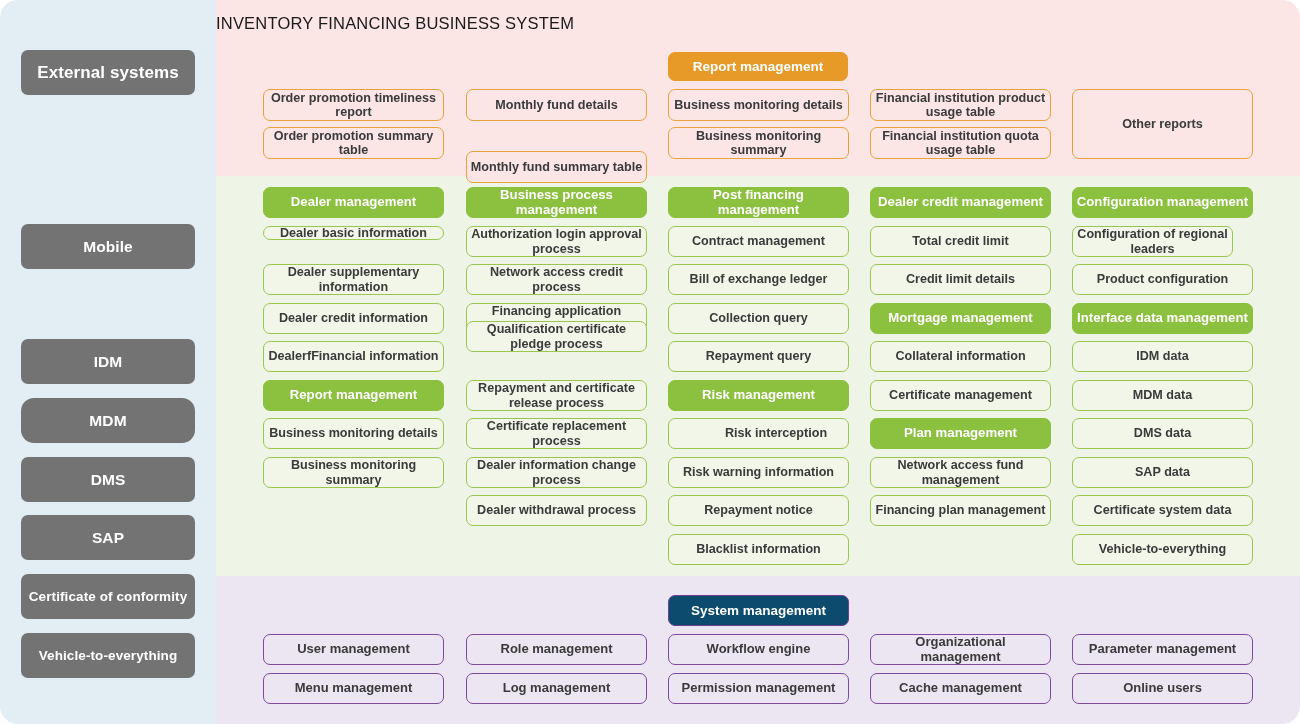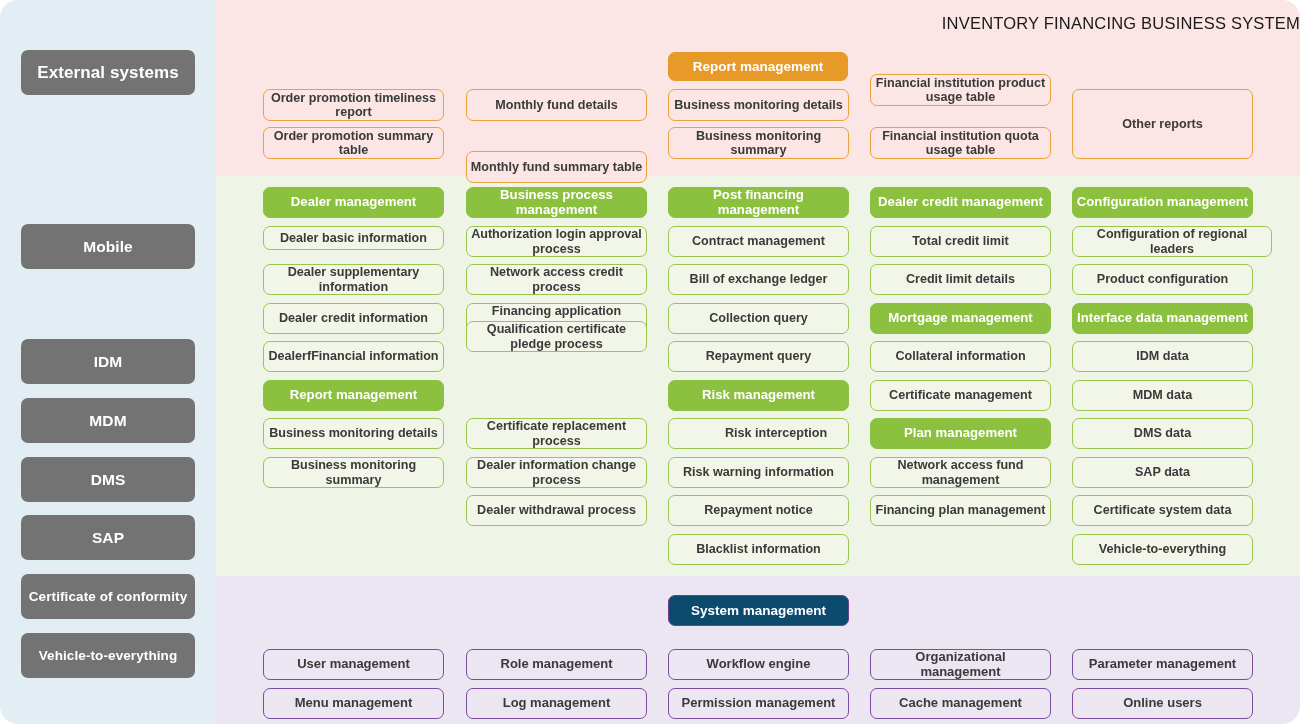--- a/index.html
+++ b/index.html
@@ -31,21 +31,21 @@
   .ext-btn.title{font-size:17px;}
 
   
   .panel{position:absolute;}
   .panel-report{left:216px;top:0;width:1084px;height:176px;background:#fbe5e5;border-radius:0 18px 0 0;}
   .panel-biz{left:216px;top:176px;width:1084px;height:400px;background:#eff5e6;}
   .panel-sys{left:216px;top:576px;width:1084px;height:148px;background:#ece5f2;border-radius:0 0 18px 0;}
 
   .sys-title{
     position:absolute;left:216px;top:14px;width:1084px;
-    text-align:right;font-size:16.5px;color:#1a1a1a;
+    text-align:left;font-size:16.5px;color:#1a1a1a;
     letter-spacing:.2px;
   }
 
   
   .node{
     position:absolute;
     box-sizing:border-box;
     display:flex;align-items:center;justify-content:center;
     text-align:center;
     border-radius:7px;
@@ -56,21 +56,21 @@
   
   .node.rep-head{background:#e89a29;border:1px solid #e89a29;color:#ffffff;font-size:13.5px;font-weight:bold;}
   .node.rep-item{background:#fbe5e5;border:1.4px solid #e8a23b;color:#3a3a3a;font-size:12.6px;font-weight:bold;}
 
   
   .node.biz-head{background:#8cc03f;border:1px solid #8cc03f;color:#ffffff;font-size:13.2px;font-weight:bold;}
   .node.biz-item{background:#f2f6e9;border:1.4px solid #9ac64e;color:#3a3a3a;font-size:12.6px;font-weight:bold;}
 
   
   .node.sys-head{background:#0c4a6e;border:1px solid #6f3d92;color:#ffffff;font-size:13.5px;font-weight:bold;}
-  .node.sys-item{background:#ece5f2;border:1.4px solid #7c4b9c;color:#3a3a3a;font-size:13px;font-weight:bold;margin-top:15px;}
+  .node.sys-item{background:#ece5f2;border:1.4px solid #7c4b9c;color:#3a3a3a;font-size:13px;font-weight:bold;}
 </style>
 </head>
 <body>
 
 <div id="root">
 
   <div class="panel panel-report"></div>
   <div class="panel panel-biz"></div>
   <div class="panel panel-sys"></div>
 
@@ -80,21 +80,21 @@
 
   <div class="ext-btn title" style="top:50px;height:45px;">
     <span>External systems</span>
   </div>
   <div class="ext-btn" style="top:224px;height:45px;">
     <span>Mobile</span>
   </div>
   <div class="ext-btn" style="top:339px;height:45px;">
     <span>IDM</span>
   </div>
-  <div class="ext-btn" style="top:398px;height:45px;">
+  <div class="ext-btn" style="top:398px;height:45px;border-radius:13px;">
     <span>MDM</span>
   </div>
   <div class="ext-btn" style="top:457px;height:45px;">
     <span>DMS</span>
   </div>
   <div class="ext-btn" style="top:515px;height:45px;">
     <span>SAP</span>
   </div>
   <div class="ext-btn small" style="top:574px;height:45px;">
     <span>Certificate of conformity</span>
@@ -121,35 +121,35 @@
     <span>Monthly fund summary table</span>
     </div>
 
   <div class="node rep-item" style="left:668px;top:89px;width:181px;height:32px;">
     <span>Business monitoring details</span>
     </div>
   <div class="node rep-item" style="left:668px;top:127px;width:181px;height:32px;">
     <span>Business monitoring summary</span>
     </div>
 
-  <div class="node rep-item" style="left:870px;top:74px;width:181px;height:32px;">
+  <div class="node rep-item" style="left:870px;top:89px;width:181px;height:32px;">
     <span>Financial institution product usage table</span>
     </div>
   <div class="node rep-item" style="left:870px;top:127px;width:181px;height:32px;">
     <span>Financial institution quota usage table</span>
     </div>
 
   <div class="node rep-item" style="left:1072px;top:89px;width:181px;height:70px;">
     <span>Other reports</span>
     </div>
 
   <div class="node biz-head" style="left:263px;top:187px;width:181px;height:31px;">
     <span>Dealer management</span>
     </div>
-  <div class="node biz-item" style="left:263px;top:226px;width:181px;height:24px;">
+  <div class="node biz-item" style="left:263px;top:226px;width:181px;height:14px;">
     <span>Dealer basic information</span>
     </div>
   <div class="node biz-item" style="left:263px;top:264px;width:181px;height:31px;">
     <span>Dealer supplementary information</span>
     </div>
   <div class="node biz-item" style="left:263px;top:303px;width:181px;height:31px;">
     <span>Dealer credit information</span>
     </div>
   <div class="node biz-item" style="left:263px;top:341px;width:181px;height:31px;">
     <span>DealerfFinancial information</span>
@@ -172,20 +172,23 @@
     </div>
   <div class="node biz-item" style="left:466px;top:264px;width:181px;height:31px;">
     <span>Network access credit process</span>
     </div>
   <div class="node biz-item" style="left:466px;top:303px;width:181px;height:31px;">
     <span>Financing application process</span>
     </div>
   <div class="node biz-item" style="left:466px;top:321px;width:181px;height:31px;">
     <span>Qualification certificate pledge process</span>
     </div>
+  <div class="node biz-item" style="left:466px;top:380px;width:181px;height:31px;">
+    <span>Repayment and certificate release process</span>
+    </div>
   <div class="node biz-item" style="left:466px;top:418px;width:181px;height:31px;">
     <span>Certificate replacement process</span>
     </div>
   <div class="node biz-item" style="left:466px;top:457px;width:181px;height:31px;">
     <span>Dealer information change process</span>
     </div>
   <div class="node biz-item" style="left:466px;top:495px;width:181px;height:31px;">
     <span>Dealer withdrawal process</span>
     </div>
 
@@ -244,21 +247,21 @@
   <div class="node biz-item" style="left:870px;top:457px;width:181px;height:31px;">
     <span>Network access fund management</span>
     </div>
   <div class="node biz-item" style="left:870px;top:495px;width:181px;height:31px;">
     <span>Financing plan management</span>
     </div>
 
   <div class="node biz-head" style="left:1072px;top:187px;width:181px;height:31px;">
     <span>Configuration management</span>
     </div>
-  <div class="node biz-item" style="left:1072px;top:226px;width:200px;height:31px;">
+  <div class="node biz-item" style="left:1072px;top:226px;width:161px;height:31px;">
     <span>Configuration of regional leaders</span>
     </div>
   <div class="node biz-item" style="left:1072px;top:264px;width:181px;height:31px;">
     <span>Product configuration</span>
     </div>
   <div class="node biz-head" style="left:1072px;top:303px;width:181px;height:31px;">
     <span>Interface data management</span>
     </div>
   <div class="node biz-item" style="left:1072px;top:341px;width:181px;height:31px;">
     <span>IDM data</span>

